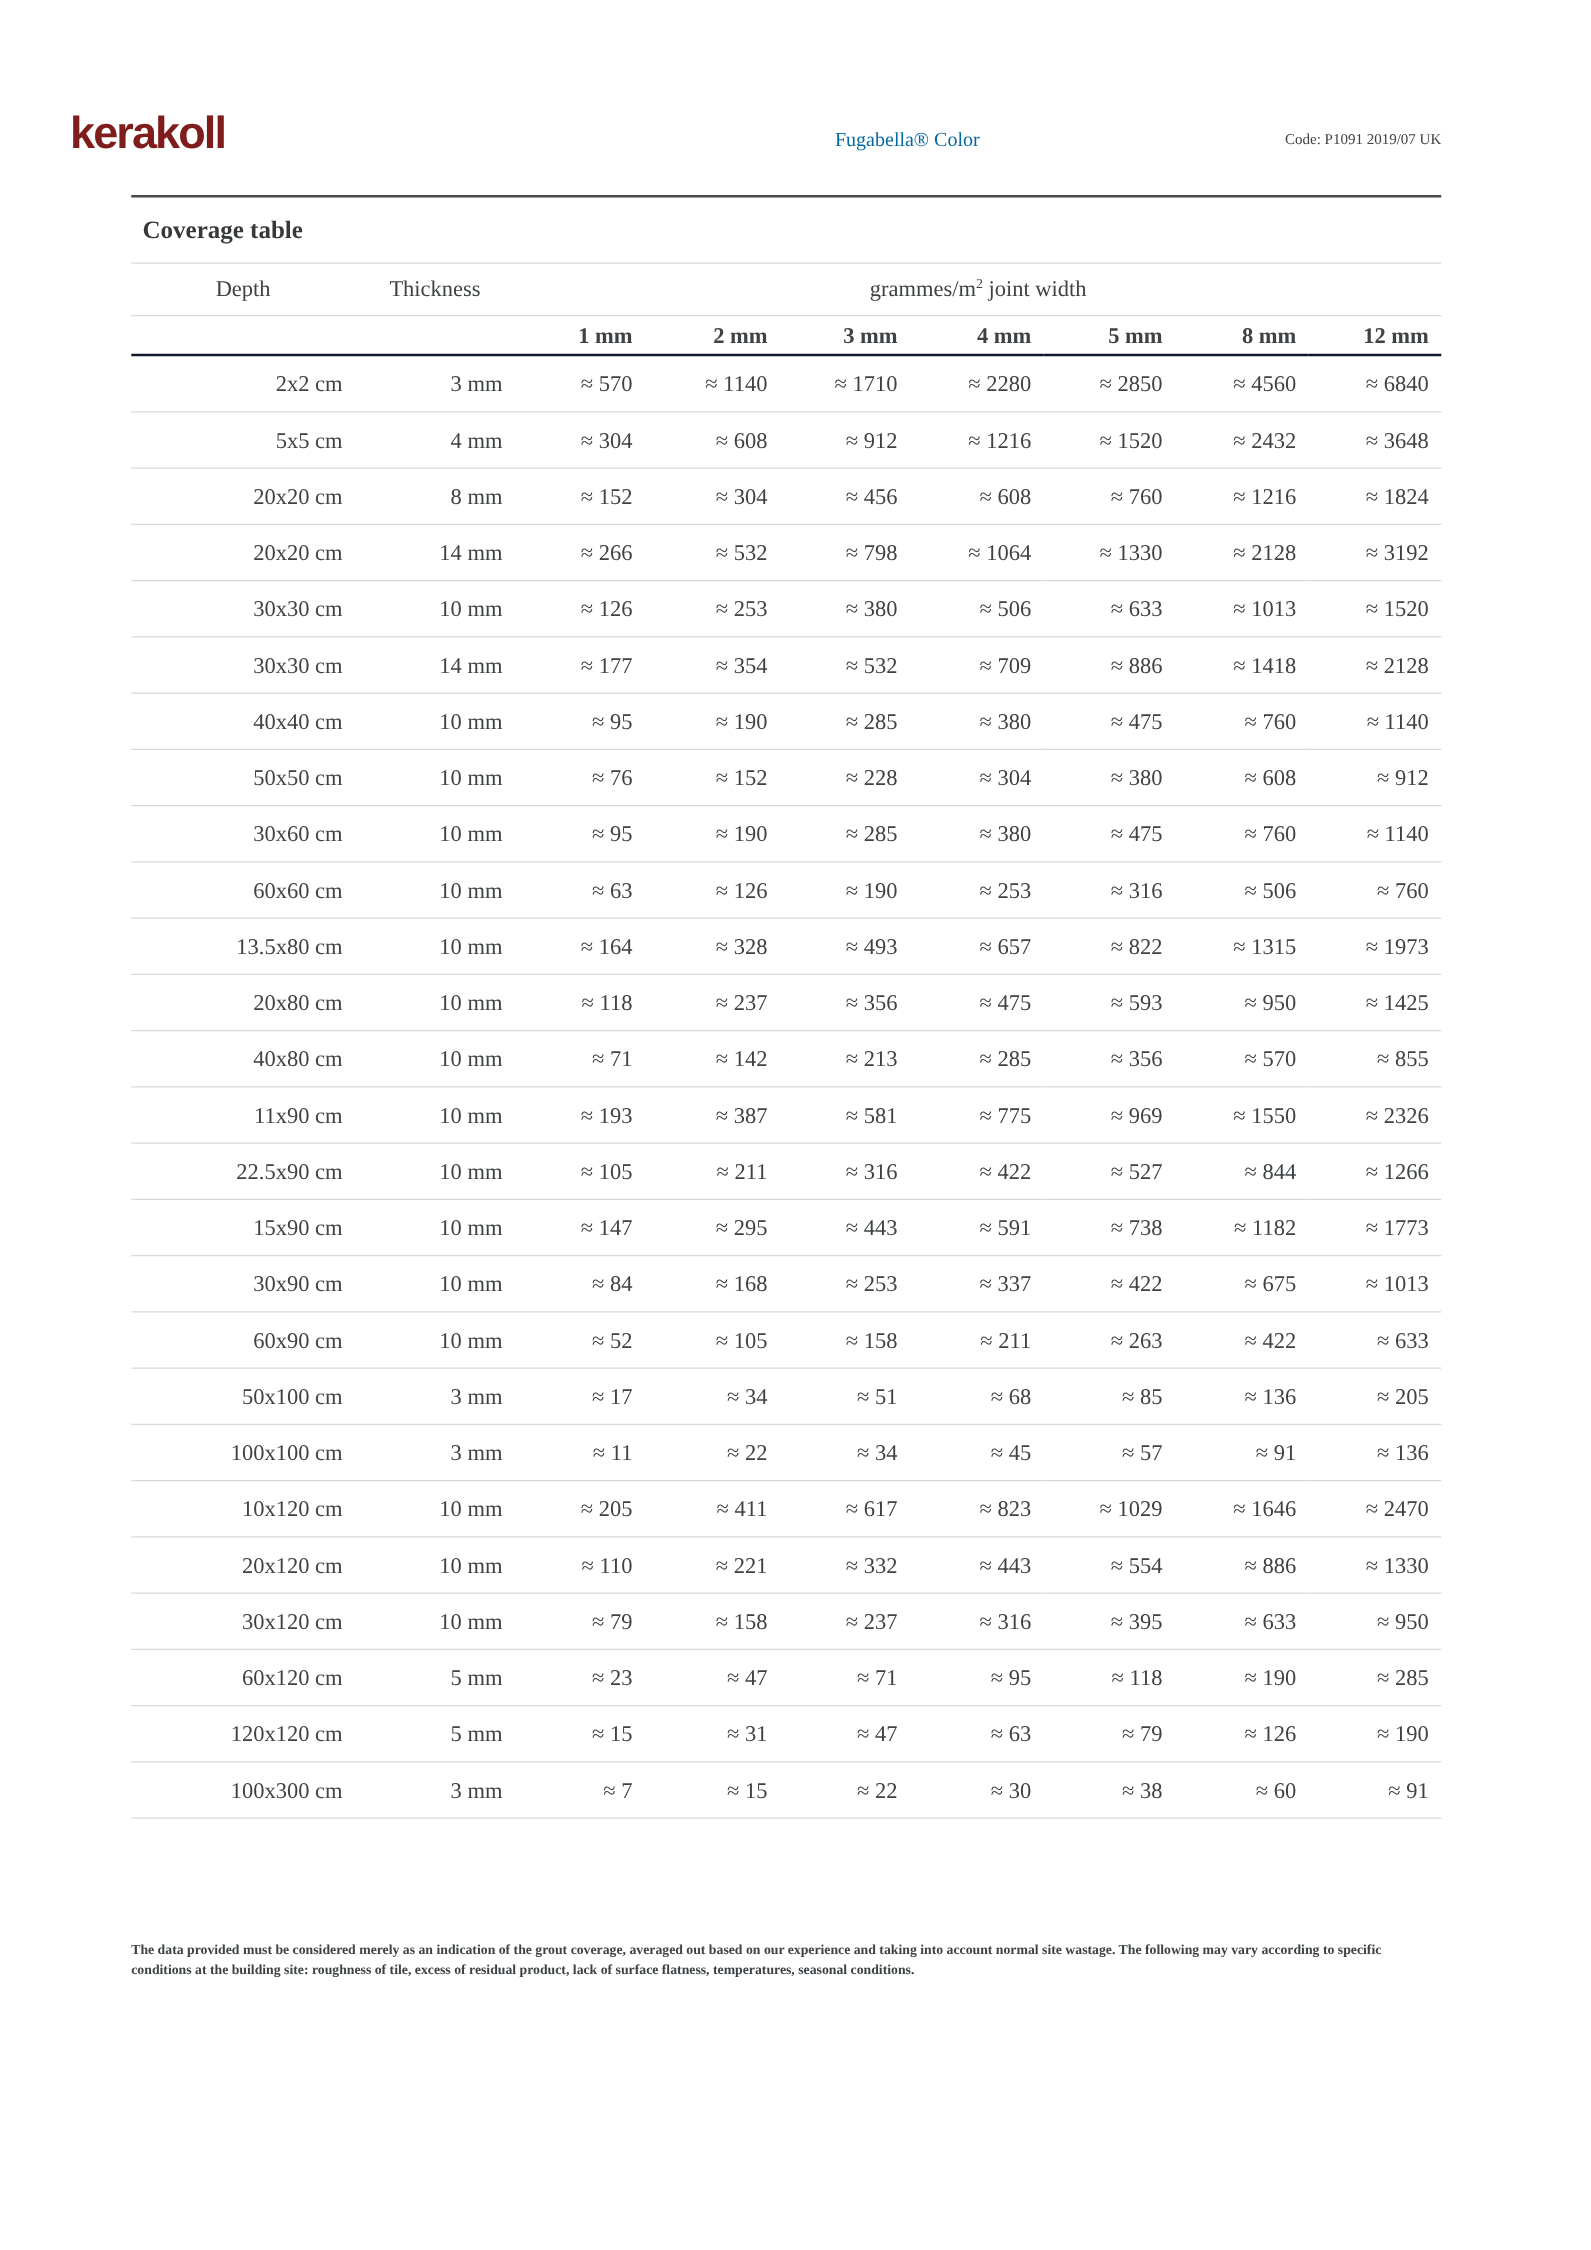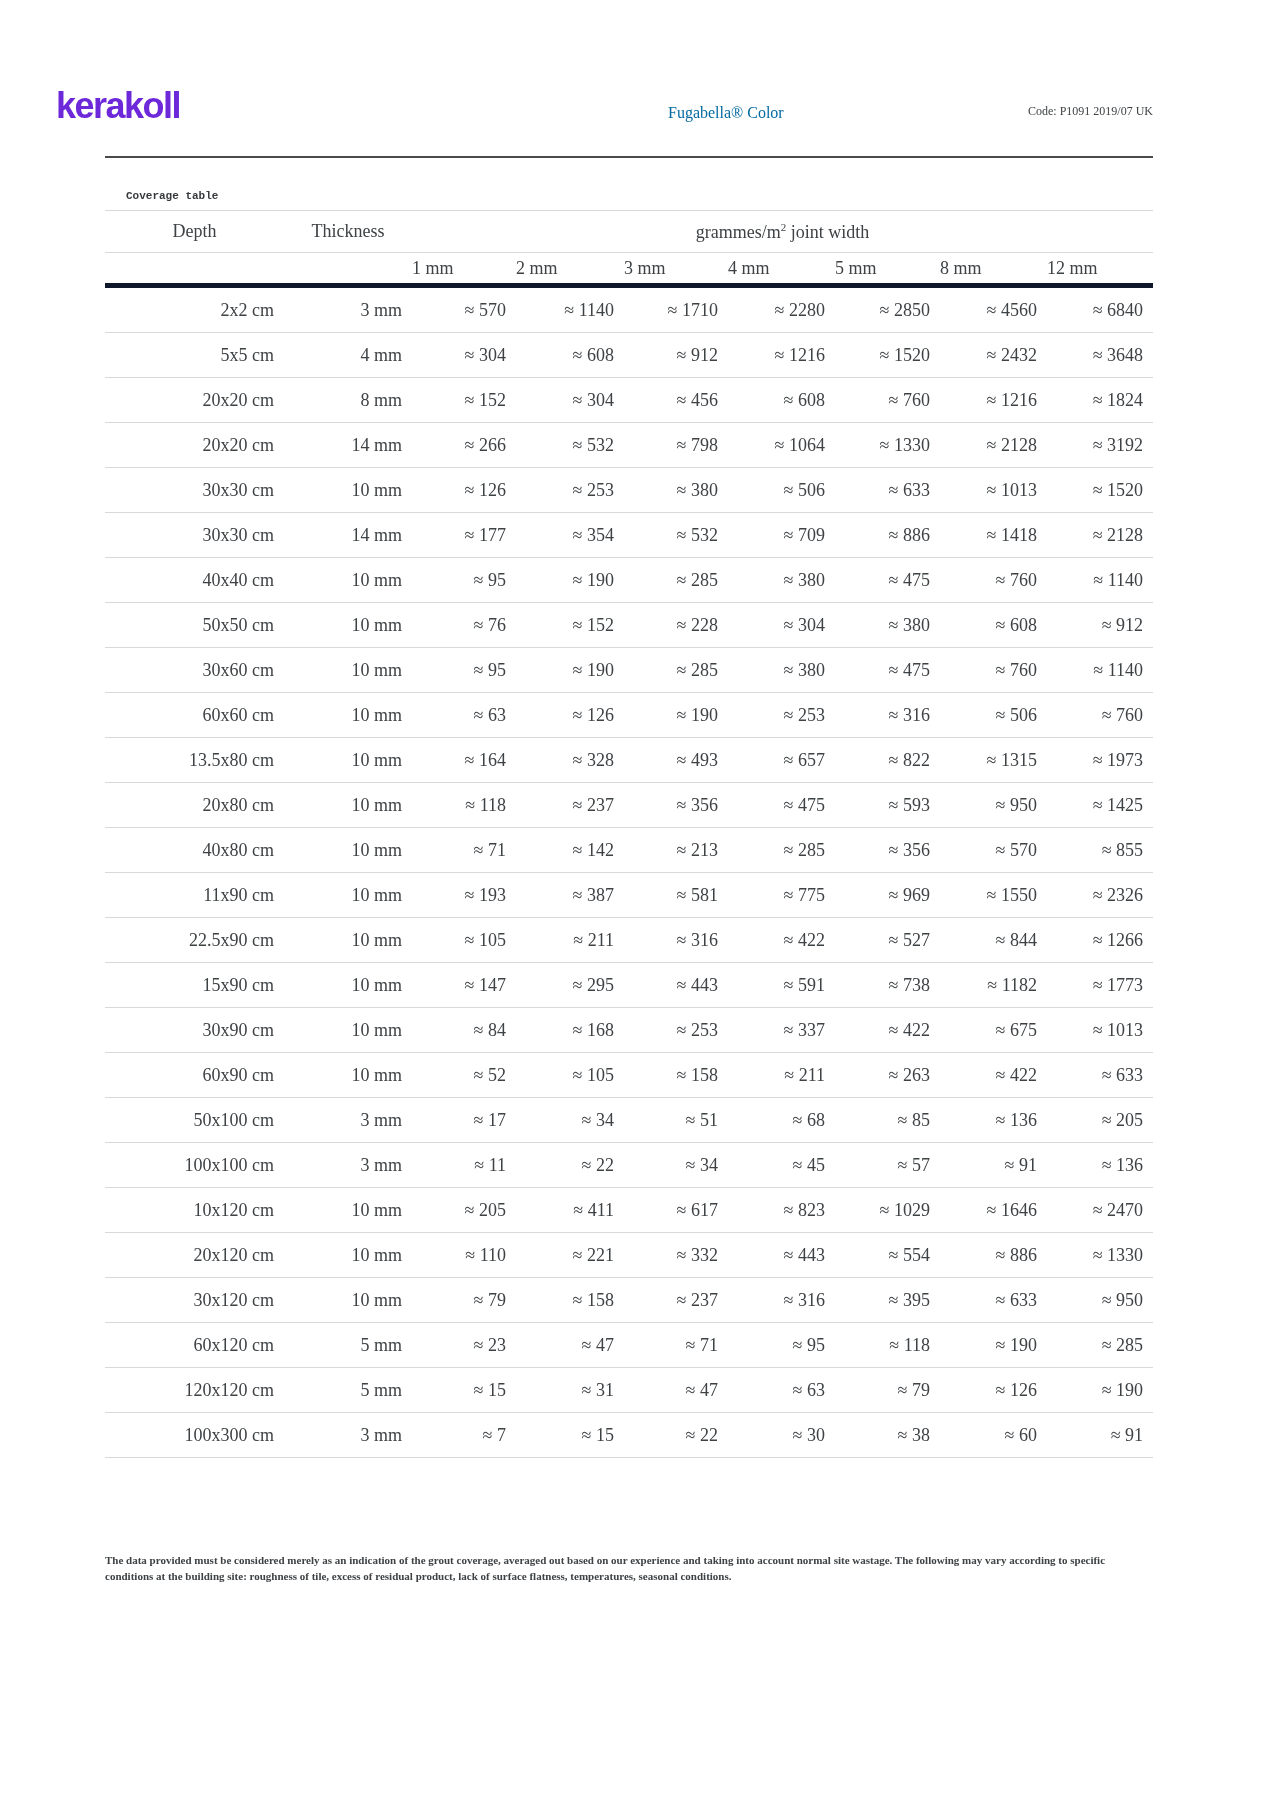--- a/index.html
+++ b/index.html
@@ -10,38 +10,38 @@
     font-family:"Liberation Serif", serif;
     color:#3e4245;
     overflow:hidden;
     margin:0 auto;
   }
   
   .logo{
     position:absolute;left:56px;top:88px;
     font-family:"Liberation Sans", sans-serif;
     font-weight:bold;font-size:36px;line-height:36px;
-    letter-spacing:-1.5px;color:#6d28d9;
+    letter-spacing:-1.5px;color:#7f1d1d;
   }
   .product{
     position:absolute;left:668px;top:104px;
     font-size:16px;color:#0369a1;
   }
   .code{
     position:absolute;right:120px;top:104px;
     font-size:12px;color:#3e4245;
   }
   .rule-dark{
     position:absolute;left:105px;top:156px;
     width:1048px;height:2px;background:#4a4a4a;
   }
   .title{
-    position:absolute;left:114px;top:174px;margin:12px;
-    font-family:Liberation Mono, monospace;
-    font-weight:bold;font-size:11px;line-height:20px;
+    position:absolute;left:114px;top:174px;margin:0;
+    font-family:Liberation Serif, serif;
+    font-weight:bold;font-size:20px;line-height:20px;
     color:#36393b;
   }
   
   table.coverage{
     position:absolute;left:105px;top:210px;
     width:1048px;
     border-collapse:collapse;table-layout:fixed;
     border-top:1px solid #d9d9d9;
     font-family:"Liberation Serif", serif;
     font-size:18px;color:#3e4245;
@@ -51,22 +51,23 @@
     padding:0 10px 0 0;
     white-space:nowrap;
     vertical-align:middle;
   }
   tr.head1 th{
     height:41px;
     border-bottom:1px solid #d9d9d9;
     padding:0;
   }
   tr.head2 th{
-    height:30px;text-align:left;
-    border-bottom:5px solid #0f172a;
+    height:30px;text-align:right;
+    border-bottom:2px solid #0f172a;
+    font-weight:bold;
   }
   tbody td{
     height:44px;text-align:right;
     border-bottom:1px solid #d9d9d9;
   }
   sup{font-size:11px;}
   .footnote{
     position:absolute;left:105px;top:1553px;margin:0;
     width:1048px;
     font-family:Liberation Serif, serif;

